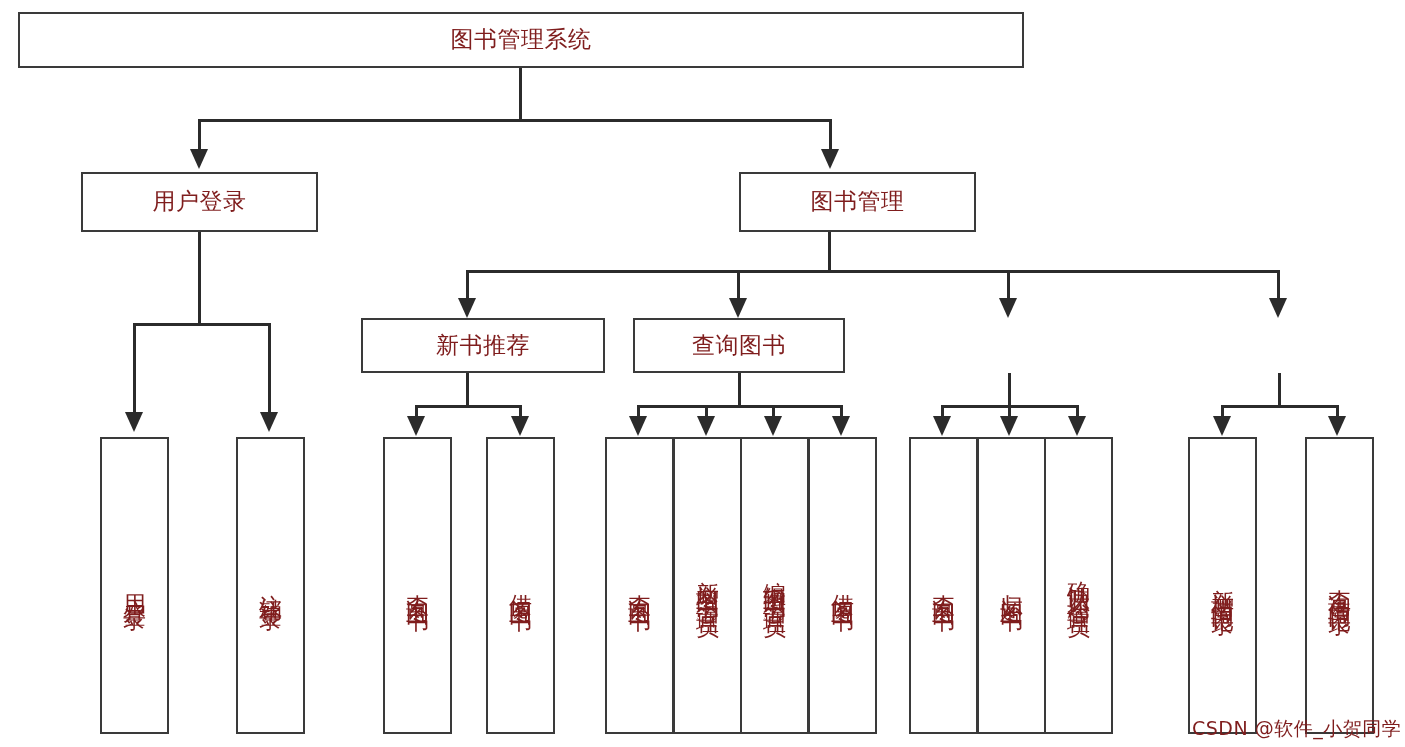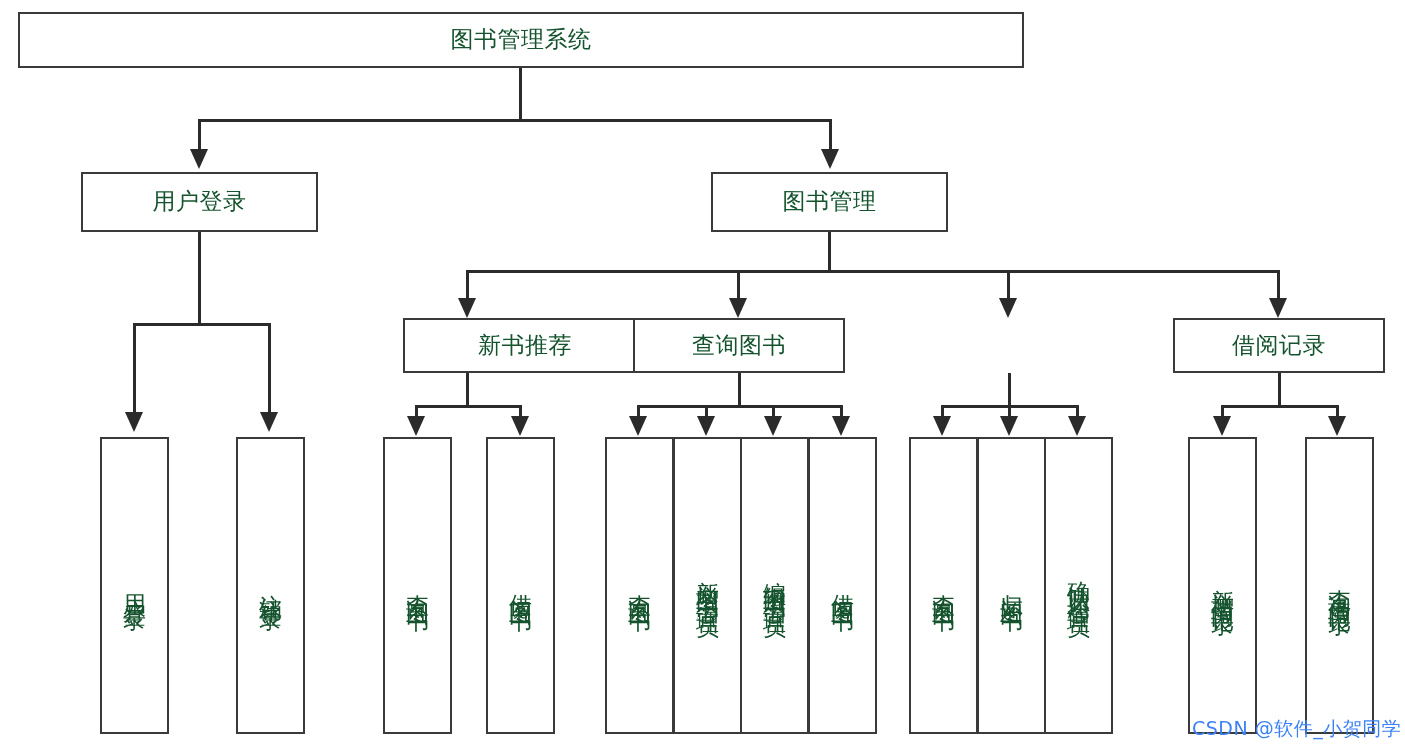--- a/index.html
+++ b/index.html
@@ -25,21 +25,21 @@
     border:2px solid #3a3a3a;
     display:flex;
     align-items:center;
     justify-content:center;
     text-align:center;
   }
   .node .label{
     display:block;
     line-height:1.18;
     letter-spacing:0.5px;
-    color:#14532d;
+    color:#7f1d1d;
   }
 
   
   .node.horiz .label{
     font-size:23px;
     writing-mode:horizontal-tb;
   }
   .node.root .label{font-size:23px;}
 
   
@@ -74,21 +74,21 @@
     width:0;height:0;
     border-left:9px solid transparent;
     border-right:9px solid transparent;
     border-top:20px solid #2b2b2b;
   }
 
   
   #watermark{
     position:absolute;
     font-size:19px;
-    color:#3b82f6;
+    color:#7f1d1d;
     white-space:nowrap;
     letter-spacing:0.5px;
     pointer-events:none;
   }
 </style>
 </head>
 <body>
 
 <div id="canvas">
 
@@ -101,21 +101,21 @@
   <div class="ln h" style="left:198px;top:119px;width:634px;height:3px;"></div>
 
   <div class="ln v" style="left:198px;top:119px;width:3px;height:32px;"></div>
   <div class="arrow" style="left:190px;top:149px;"></div>
   <div class="ln v" style="left:829px;top:119px;width:3px;height:32px;"></div>
   <div class="arrow" style="left:821px;top:149px;"></div>
 
   <div class="node horiz" style="left:81px;top:172px;width:237px;height:60px;">
     <span class="label">用户登录</span>
   </div>
-  <div class="node horiz" style="left:711px;top:172px;width:237px;height:60px;">
+  <div class="node horiz" style="left:739px;top:172px;width:237px;height:60px;">
     <span class="label">图书管理</span>
   </div>
 
   <div class="ln v" style="left:198px;top:232px;width:3px;height:93px;"></div>
   <div class="ln h" style="left:133px;top:323px;width:137px;height:3px;"></div>
   <div class="ln v" style="left:133px;top:323px;width:3px;height:91px;"></div>
   <div class="arrow" style="left:125px;top:412px;"></div>
   <div class="ln v" style="left:268px;top:323px;width:3px;height:91px;"></div>
   <div class="arrow" style="left:260px;top:412px;"></div>
 
@@ -124,28 +124,25 @@
 
   <div class="ln v" style="left:466px;top:270px;width:3px;height:30px;"></div>
   <div class="arrow" style="left:458px;top:298px;"></div>
   <div class="ln v" style="left:737px;top:270px;width:3px;height:30px;"></div>
   <div class="arrow" style="left:729px;top:298px;"></div>
   <div class="ln v" style="left:1007px;top:270px;width:3px;height:30px;"></div>
   <div class="arrow" style="left:999px;top:298px;"></div>
   <div class="ln v" style="left:1277px;top:270px;width:3px;height:30px;"></div>
   <div class="arrow" style="left:1269px;top:298px;"></div>
 
-  <div class="node horiz" style="left:361px;top:318px;width:244px;height:55px;margin-left:42px;">
+  <div class="node horiz" style="left:361px;top:318px;width:244px;height:55px;">
     <span class="label">新书推荐</span>
   </div>
   <div class="node horiz" style="left:633px;top:318px;width:212px;height:55px;">
     <span class="label">查询图书</span>
-  </div>
-  <div class="node horiz" style="left:1173px;top:318px;width:212px;height:55px;">
-    <span class="label">借阅记录</span>
   </div>
 
   <div class="ln v" style="left:466px;top:373px;width:3px;height:34px;"></div>
   <div class="ln h" style="left:415px;top:405px;width:106px;height:3px;"></div>
   <div class="ln v" style="left:415px;top:405px;width:3px;height:14px;"></div>
   <div class="arrow" style="left:407px;top:416px;"></div>
   <div class="ln v" style="left:519px;top:405px;width:3px;height:14px;"></div>
   <div class="arrow" style="left:511px;top:416px;"></div>
 
   <div class="ln v" style="left:738px;top:373px;width:3px;height:34px;"></div>

